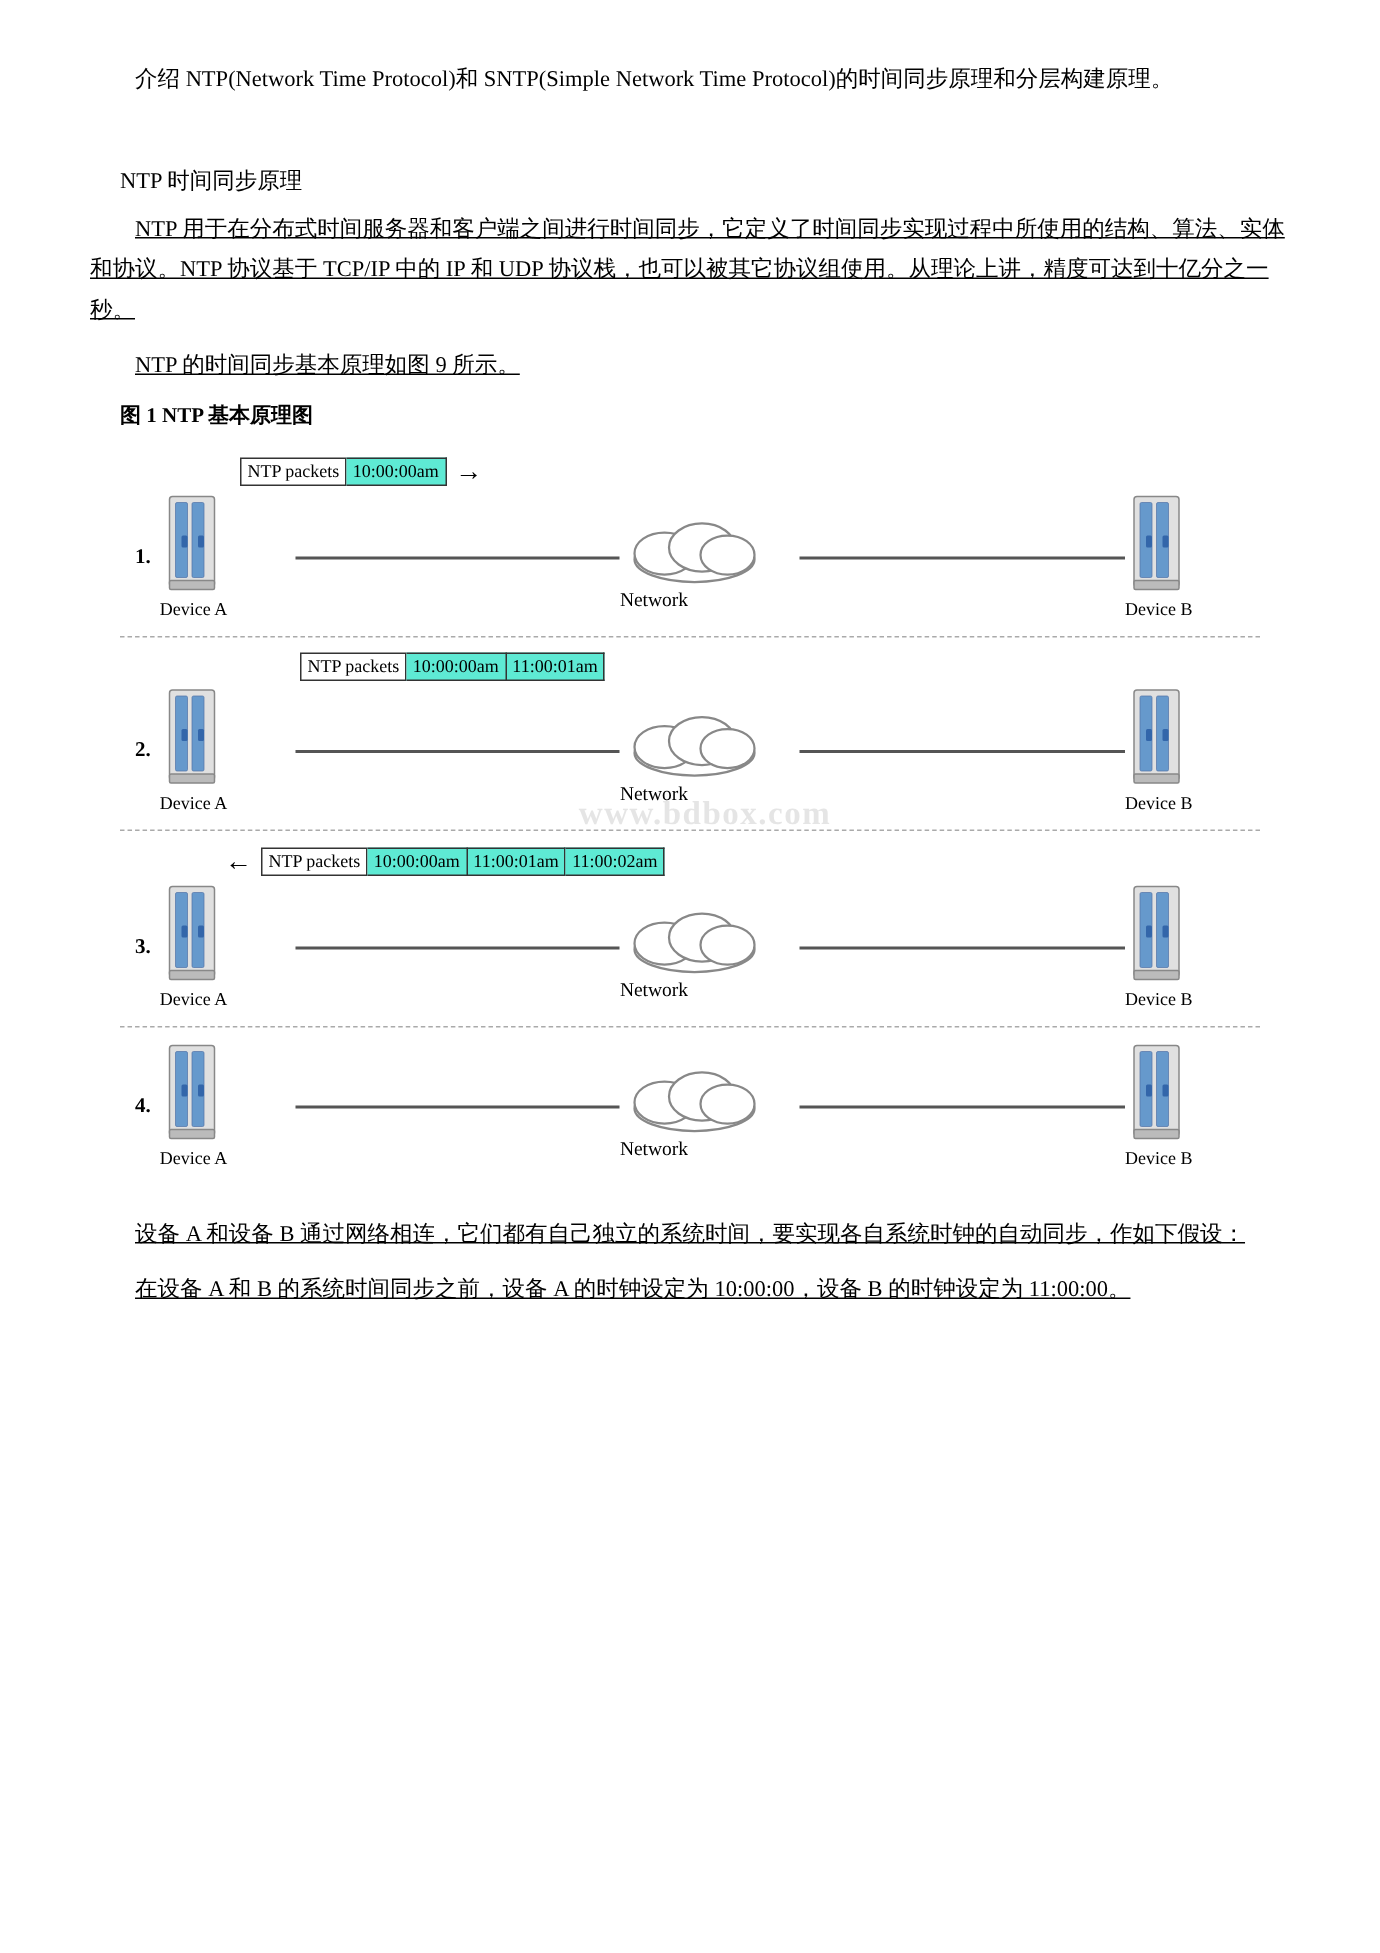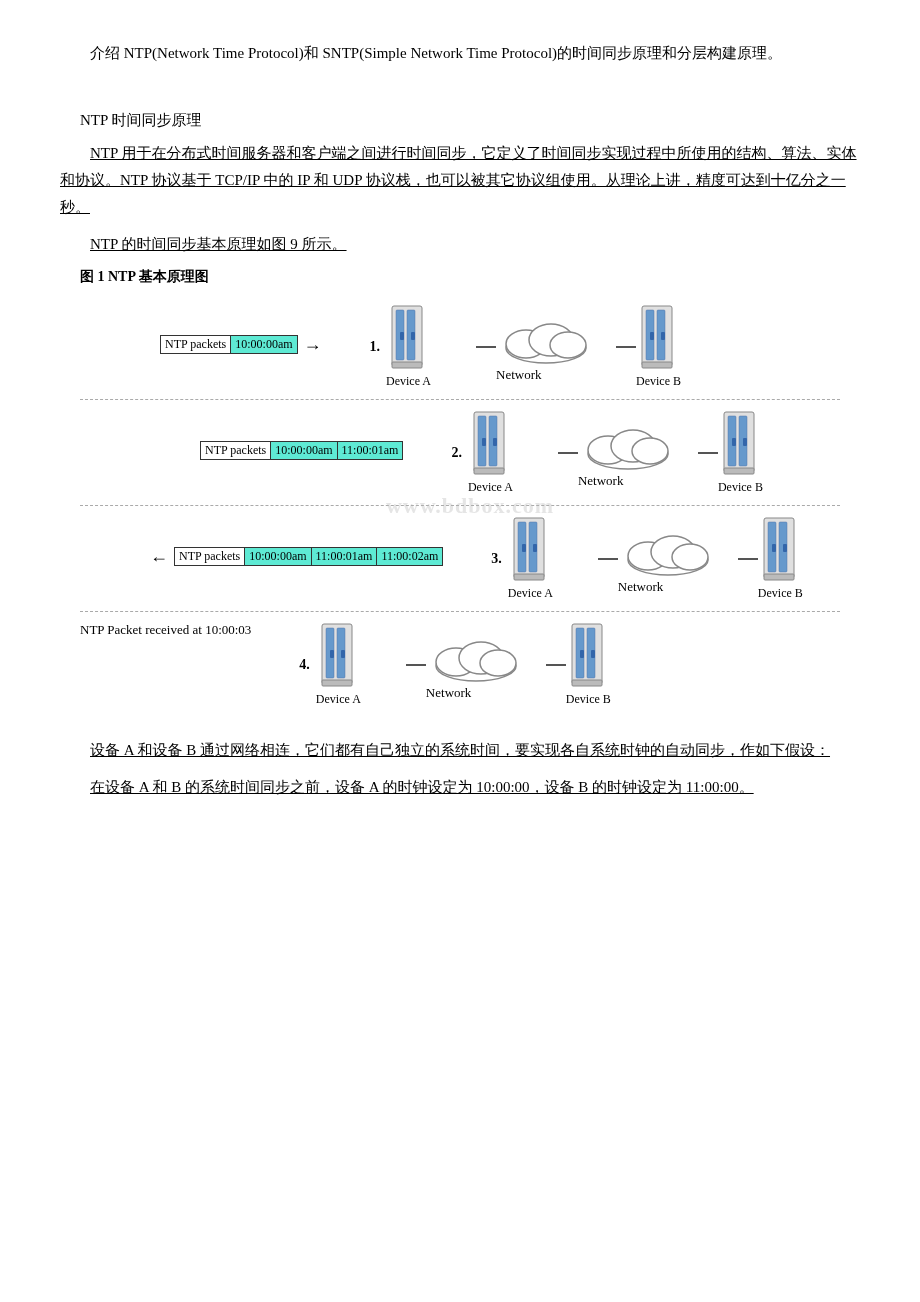--- a/index.html
+++ b/index.html
@@ -37,22 +37,22 @@
       margin-top: 10px;
     }
     .figure-container {
       margin: 8px 20px 20px 20px;
       position: relative;
     }
     .diagram-section {
       border-bottom: 1px dashed #aaa;
       padding: 10px 0 10px 0;
       display: flex;
+      flex-direction: column;
       position: relative;
-      gap: 38px;
     }
     .diagram-section:last-child {
       border-bottom: none;
     }
     .step-label {
       position: absolute;
       left: 0;
       bottom: 18px;
       font-size: 14px;
       font-weight: bold;
@@ -294,21 +294,20 @@
           <rect x="6" y="58" width="30" height="6" rx="1" fill="#bbb" stroke="#888" stroke-width="1"></rect>
           <rect x="14" y="28" width="4" height="8" rx="1" fill="#3366aa"></rect>
           <rect x="25" y="28" width="4" height="8" rx="1" fill="#3366aa"></rect>
         </svg>
         <span class="device-label">Device B</span>
       </div>
     </div>
   </div>
 
   <div class="diagram-section" style="border-bottom:none;">
-    <div class="ntp-received">NTP Packet received at 10:00:03</div>
     <div class="devices-row" style="margin-left:10px;">
       <span class="step-label" style="position:relative;left:0;bottom:0;margin-right:6px;font-weight:bold;">4.</span>
       <div class="device-block">
         <svg width="42" height="68" viewBox="0 0 42 68">
           <rect x="6" y="2" width="30" height="60" rx="2" fill="#e0e0e0" stroke="#888" stroke-width="1"></rect>
           <rect x="10" y="6" width="8" height="50" rx="1" fill="#6699cc" stroke="#5577aa" stroke-width="0.5"></rect>
           <rect x="21" y="6" width="8" height="50" rx="1" fill="#6699cc" stroke="#5577aa" stroke-width="0.5"></rect>
           <rect x="6" y="58" width="30" height="6" rx="1" fill="#bbb" stroke="#888" stroke-width="1"></rect>
           <rect x="14" y="28" width="4" height="8" rx="1" fill="#3366aa"></rect>
           <rect x="25" y="28" width="4" height="8" rx="1" fill="#3366aa"></rect>

